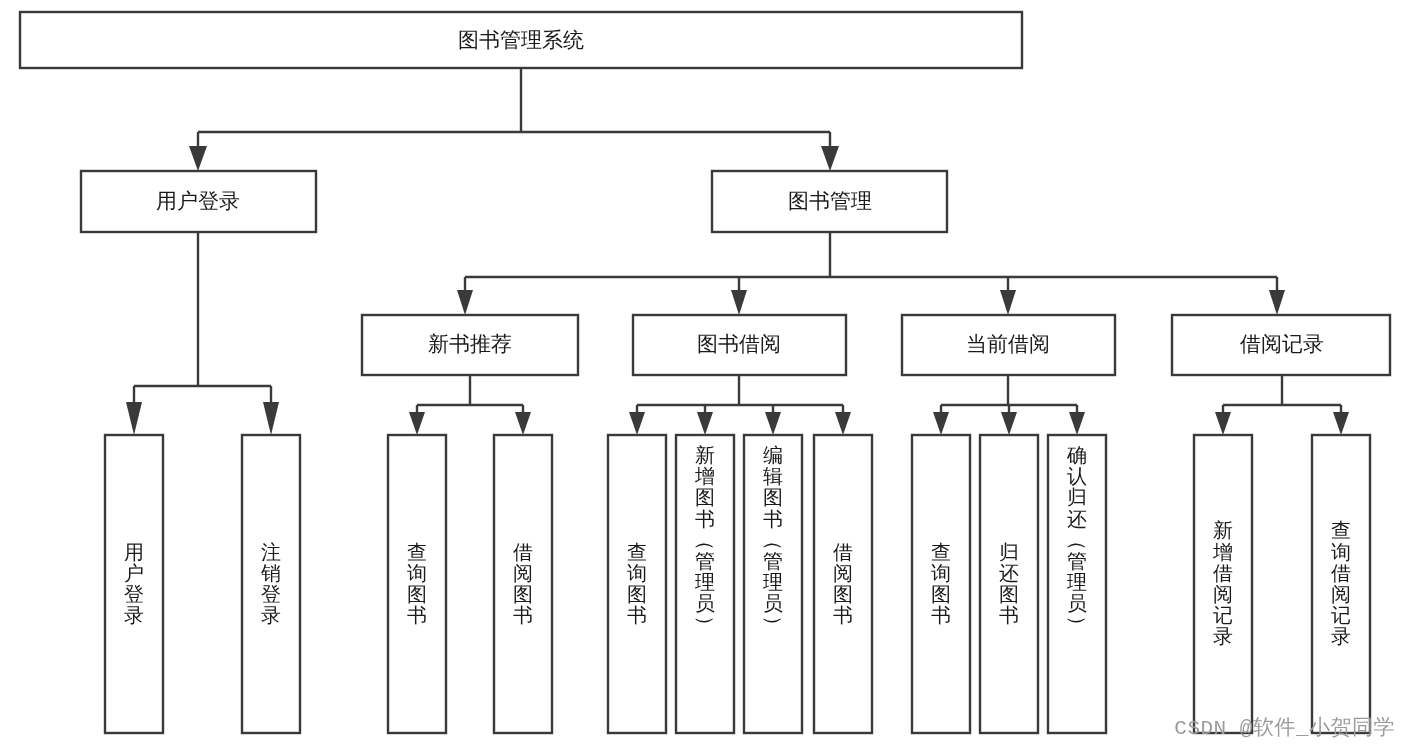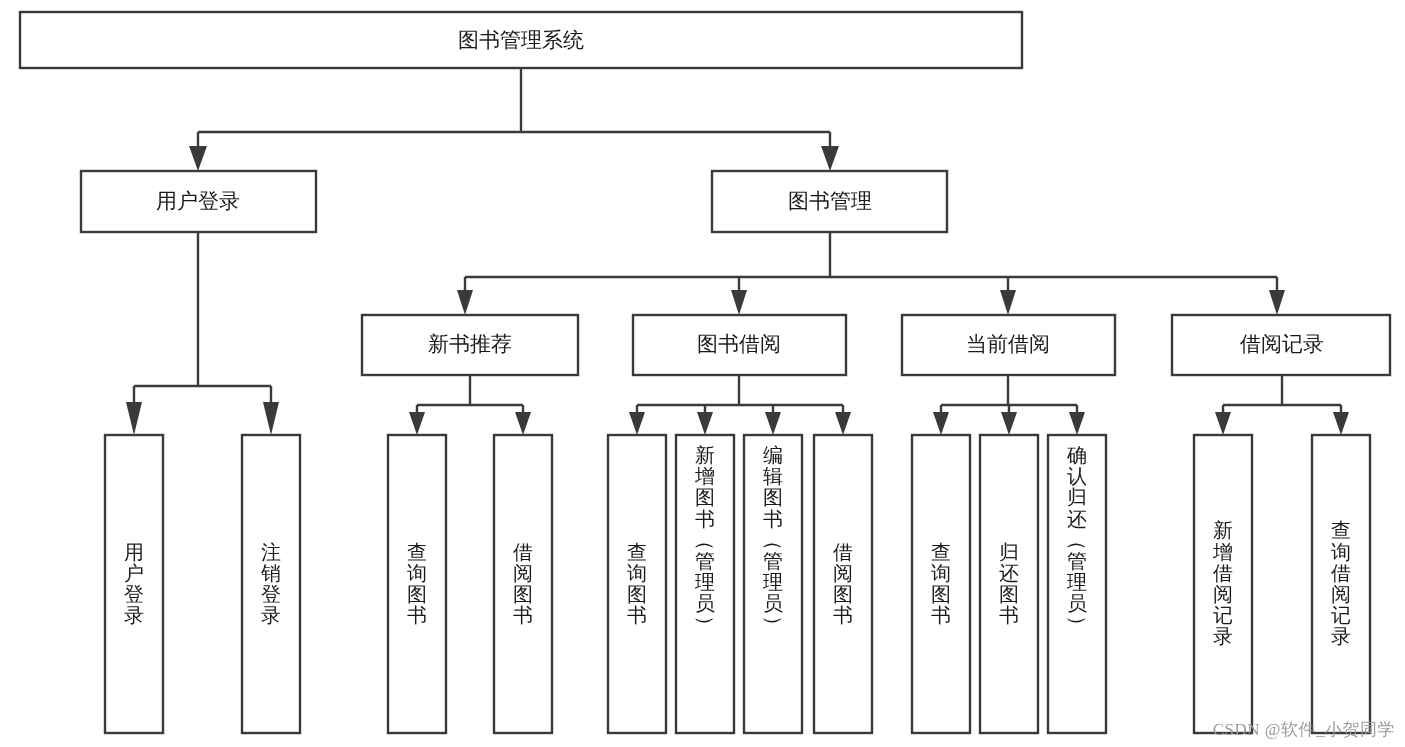--- a/index.html
+++ b/index.html
@@ -69,22 +69,22 @@
     display: block;
   }
   .leaf-label span.rot {
     display: block;
     transform: rotate(90deg);
   }
   .watermark {
     position: absolute;
     right: 10px;
     bottom: 6px;
-    font-family: Liberation Serif, serif;
-    font-size: 17px;
+    font-family: Liberation Mono, monospace;
+    font-size: 21px;
     color: #9b9b9b;
     letter-spacing: 0.5px;
     white-space: nowrap;
   }
 </style>
 </head>
 <body>
 
 <div id="diagram-root">
 

